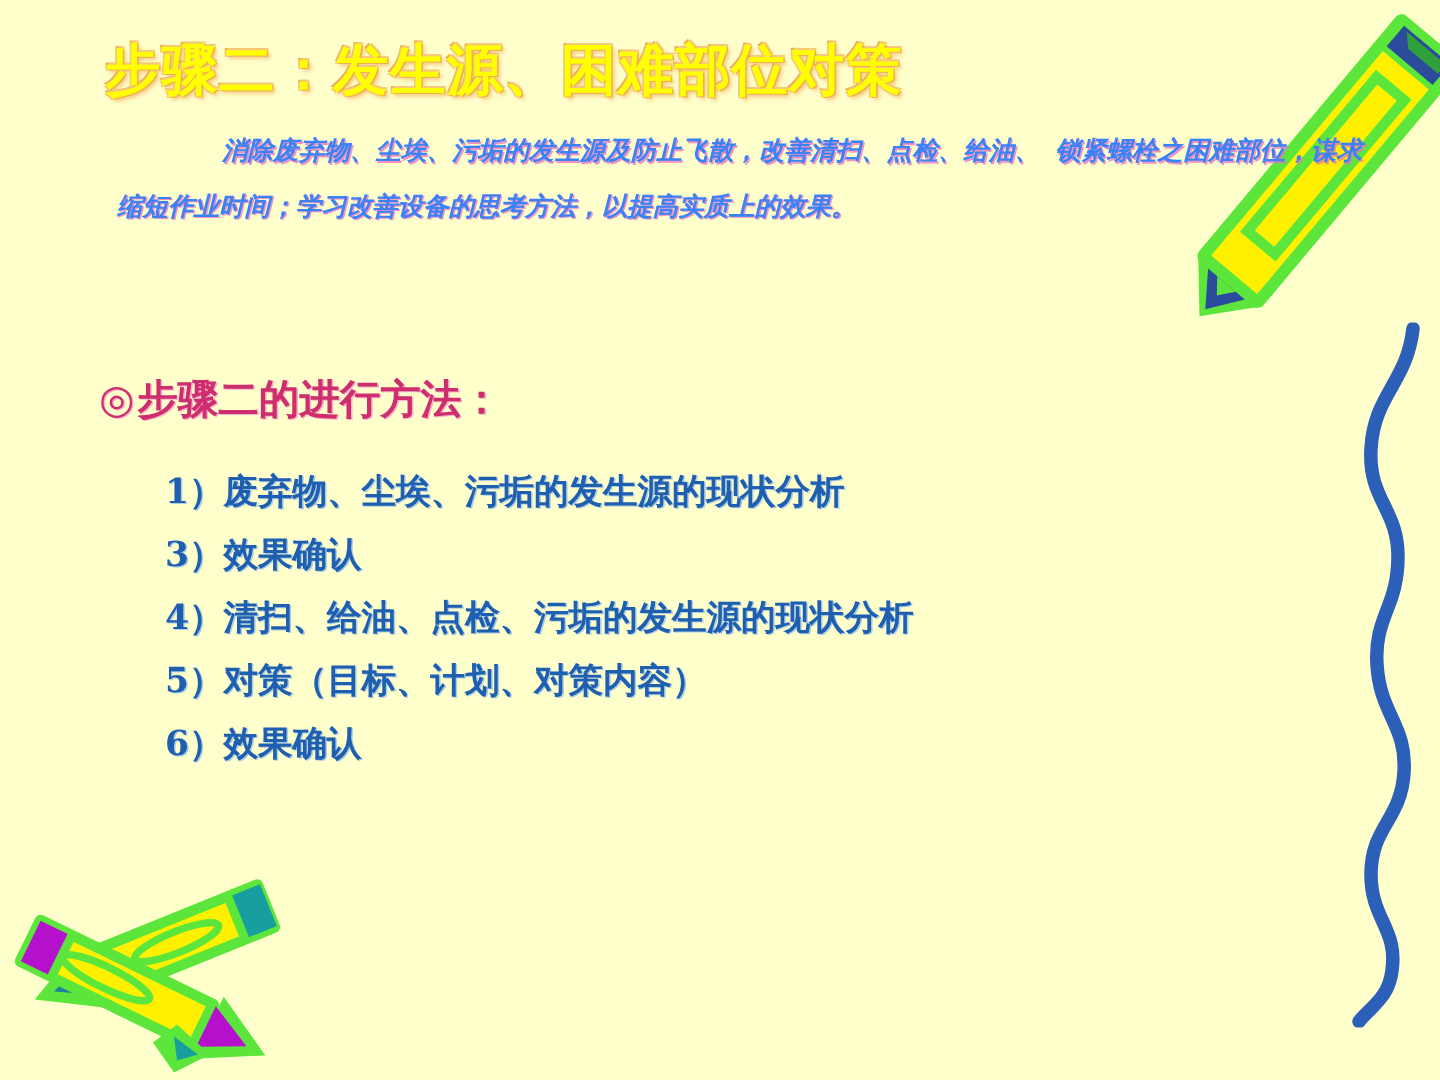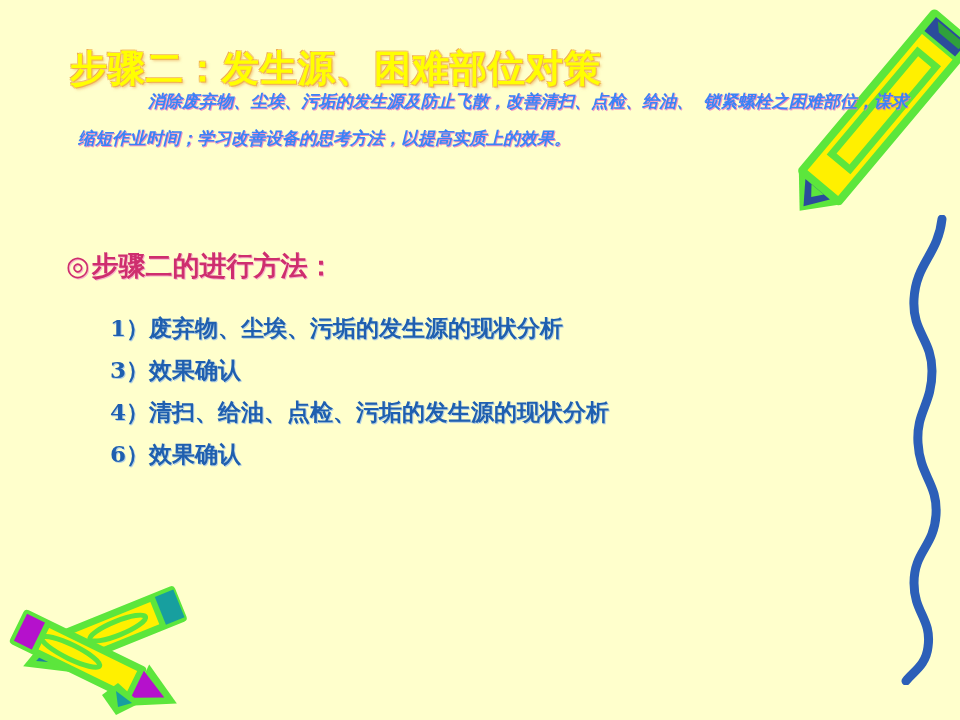--- a/index.html
+++ b/index.html
@@ -50,21 +50,21 @@
     position: absolute;
     left: 0;
     top: 0;
     width: 960px;
     height: 720px;
   }
 
   #slide-title {
     position: absolute;
     left: 70px;
-    top: 44px;
+    top: 22px;
     width: 760px;
     font-family: "DejaVu Sans", "Liberation Sans", sans-serif;
     font-size: 37px;
     font-weight: bold;
     letter-spacing: 1px;
     color: #FFFF00;
     text-shadow:
        1px  1px 0 #F0B050,
       -1px  1px 0 #F6C978,
        1px -1px 0 #F6C978,
@@ -208,17 +208,18 @@
     <div id="intro-paragraph">消除废弃物、尘埃、污垢的发生源及防止飞散，改善清扫、点检、给油、 锁紧螺栓之困难部位，谋求缩短作业时间；学习改善设备的思考方法，以提高实质上的效果。</div>
 
     <div id="method-heading">
       <span class="bullet">◎</span><span>步骤二的进行方法：</span>
     </div>
 
     <ul id="steps-list">
         <li><span class="num">1）</span><span>废弃物、尘埃、污垢的发生源的现状分析</span></li>
         <li class="spaced"><span class="num">3）</span><span>效果确认</span></li>
         <li class="spaced"><span class="num">4）</span><span>清扫、给油、点检、污垢的发生源的现状分析</span></li>
+        <li class="spaced"><span class="num">5）</span><span>对策（目标、计划、对策内容）</span></li>
         <li class="spaced"><span class="num">6）</span><span>效果确认</span></li>
       </ul>
 
   </div>
 </div>
 
 </body></html>

